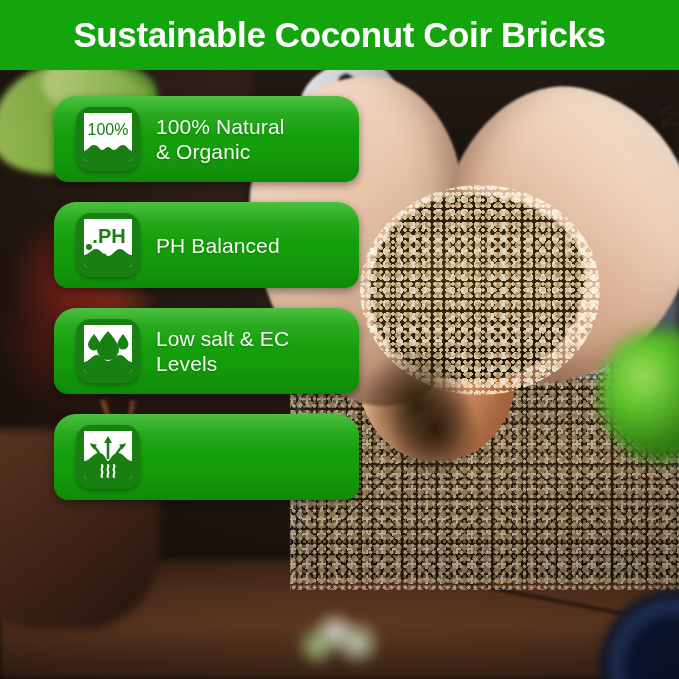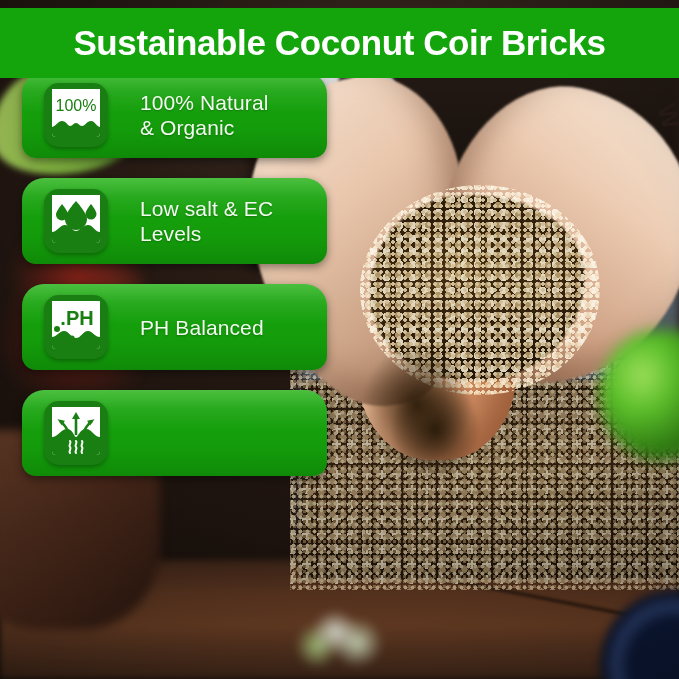--- a/index.html
+++ b/index.html
@@ -213,33 +213,33 @@
     background:radial-gradient(closest-side,#0c1836 60%, #2a3d6b 78%, #0a1124 100%);
     filter:blur(4px);
   }
   .vignette{
     position:absolute; inset:0;
     background:radial-gradient(110% 90% at 55% 42%, rgba(0,0,0,0) 40%, rgba(0,0,0,.30) 78%, rgba(0,0,0,.62) 100%);
   }
 
   
   #header{
-    position:absolute; left:0; top:8px; width:679px; height:70px;
+    position:absolute; left:0; top:0; width:679px; height:70px;
     background:#14a50c;
     display:flex; align-items:center; justify-content:center;
     z-index:30;
   }
   #header .title{
     color:#ffffff; font-weight:700; font-size:35px; letter-spacing:-.4px;
     white-space:nowrap;
     font-family:"Liberation Sans", sans-serif;
   }
 
   
-  #badges{ position:absolute; left:0; top:72px; width:400px; z-index:20; }
+  #badges{ position:absolute; left:0; top:96px; width:400px; z-index:20;padding-left:32px; }
 
   .badge{
     position:relative;
     height:86px;
     margin-bottom:20px;
     display:flex; align-items:center;
   }
   .pill{
     position:absolute; left:22px; top:0;
     height:86px;
@@ -264,21 +264,21 @@
     width:64px; height:64px; flex:0 0 64px;
     border-radius:15px;
     background:#1a7f12;
     overflow:hidden;
     box-shadow:0 2px 4px rgba(0,0,0,.30);
   }
   .icon-box svg{ display:block; width:64px; height:64px; }
 
   .badge-label{
     position:relative; z-index:3;
-    margin-left:32px;
+    margin-left:16px;
     color:#f3fbf0;
     font-size:21px; line-height:25px; font-weight:400;
     letter-spacing:.1px;
     white-space:pre-line;
     text-shadow:0 1px 2px rgba(0,0,0,.25);
   }
 </style>
 </head>
 <body>
 
@@ -330,52 +330,52 @@
     <div class="pill"></div>
     <div class="icon-box">
       <svg viewBox="0 0 64 64" aria-hidden="true">
         <path d="M8 6h48v44a4 4 0 0 1-4 4H12a4 4 0 0 1-4-4z" fill="#ffffff"></path>
         <text x="32" y="28" font-family="Liberation Sans, sans-serif" font-size="16" font-weight="400" fill="#1a7f12" text-anchor="middle">100%</text>
         <path d="M8 44c4-1 6-6 10-6s6 5 8 5c3 0 3-3 6-3s3 3 6 3c3 0 5-5 9-5s5 5 9 6v6a4 4 0 0 1-4 4H12a4 4 0 0 1-4-4z" fill="#1a7f12"></path>
       </svg>
     </div>
     <div class="badge-label">100% Natural
 &amp; Organic</div>
+  </div>
+
+  <div class="badge badge-2">
+    <div class="pill"></div>
+    <div class="icon-box">
+      <svg viewBox="0 0 64 64" aria-hidden="true">
+        <path d="M8 6h48v44a4 4 0 0 1-4 4H12a4 4 0 0 1-4-4z" fill="#ffffff"></path>
+        <text x="33" y="30" font-family="Liberation Sans, sans-serif" font-size="20" font-weight="700" fill="#1a7f12" text-anchor="middle">.PH</text>
+        <path d="M8 42c5 0 7-6 12-6s7 7 12 7 7-7 12-7 6 6 12 6v8a4 4 0 0 1-4 4H12a4 4 0 0 1-4-4z" fill="#1a7f12"></path>
+        <circle cx="13" cy="34" r="3" fill="#1a7f12"></circle>
+        <circle cx="28" cy="43" r="2.6" fill="#1a7f12"></circle>
+        <circle cx="46" cy="40" r="2.6" fill="#1a7f12"></circle>
+      </svg>
+    </div>
+    <div class="badge-label">PH Balanced</div>
   </div>
 
   <div class="badge badge-3">
     <div class="pill"></div>
     <div class="icon-box">
       <svg viewBox="0 0 64 64" aria-hidden="true">
         <path d="M8 6h48v44a4 4 0 0 1-4 4H12a4 4 0 0 1-4-4z" fill="#ffffff"></path>
         <path d="M32 12c0 0 11 12 11 18a11 11 0 0 1-22 0c0-6 11-18 11-18z" fill="#1a7f12"></path>
         <path d="M18 15c0 0 6 7 6 10.5A6 6 0 0 1 12 25.5C12 22 18 15 18 15z" fill="#1a7f12"></path>
         <path d="M47 15c0 0 5.5 6.5 5.5 10a5.5 5.5 0 0 1-11 0C41.5 21.5 47 15 47 15z" fill="#1a7f12"></path>
         <path d="M8 43c5 0 8-7 13-7s7 6 11 6 7-6 12-6 7 7 12 7v7a4 4 0 0 1-4 4H12a4 4 0 0 1-4-4z" fill="#1a7f12"></path>
       </svg>
     </div>
     <div class="badge-label">Low salt &amp; EC
 Levels</div>
   </div>
 
-  <div class="badge badge-2">
-    <div class="pill"></div>
-    <div class="icon-box">
-      <svg viewBox="0 0 64 64" aria-hidden="true">
-        <path d="M8 6h48v44a4 4 0 0 1-4 4H12a4 4 0 0 1-4-4z" fill="#ffffff"></path>
-        <text x="33" y="30" font-family="Liberation Sans, sans-serif" font-size="20" font-weight="700" fill="#1a7f12" text-anchor="middle">.PH</text>
-        <path d="M8 42c5 0 7-6 12-6s7 7 12 7 7-7 12-7 6 6 12 6v8a4 4 0 0 1-4 4H12a4 4 0 0 1-4-4z" fill="#1a7f12"></path>
-        <circle cx="13" cy="34" r="3" fill="#1a7f12"></circle>
-        <circle cx="28" cy="43" r="2.6" fill="#1a7f12"></circle>
-        <circle cx="46" cy="40" r="2.6" fill="#1a7f12"></circle>
-      </svg>
-    </div>
-    <div class="badge-label">PH Balanced</div>
-  </div>
-
   <div class="badge badge-4">
     <div class="pill"></div>
     <div class="icon-box">
       <svg viewBox="0 0 64 64" aria-hidden="true">
         <path d="M8 6h48v44a4 4 0 0 1-4 4H12a4 4 0 0 1-4-4z" fill="#ffffff"></path>
         <path d="M8 36c6 0 9-8 15-8s7 8 9 8 4-8 10-8 8 8 14 8v14a4 4 0 0 1-4 4H12a4 4 0 0 1-4-4z" fill="#1a7f12"></path>
 
         <path d="M32 34V14" stroke="#1a7f12" stroke-width="2.6" fill="none"></path>
         <path d="M32 11l4 7h-8z" fill="#1a7f12"></path>
 

